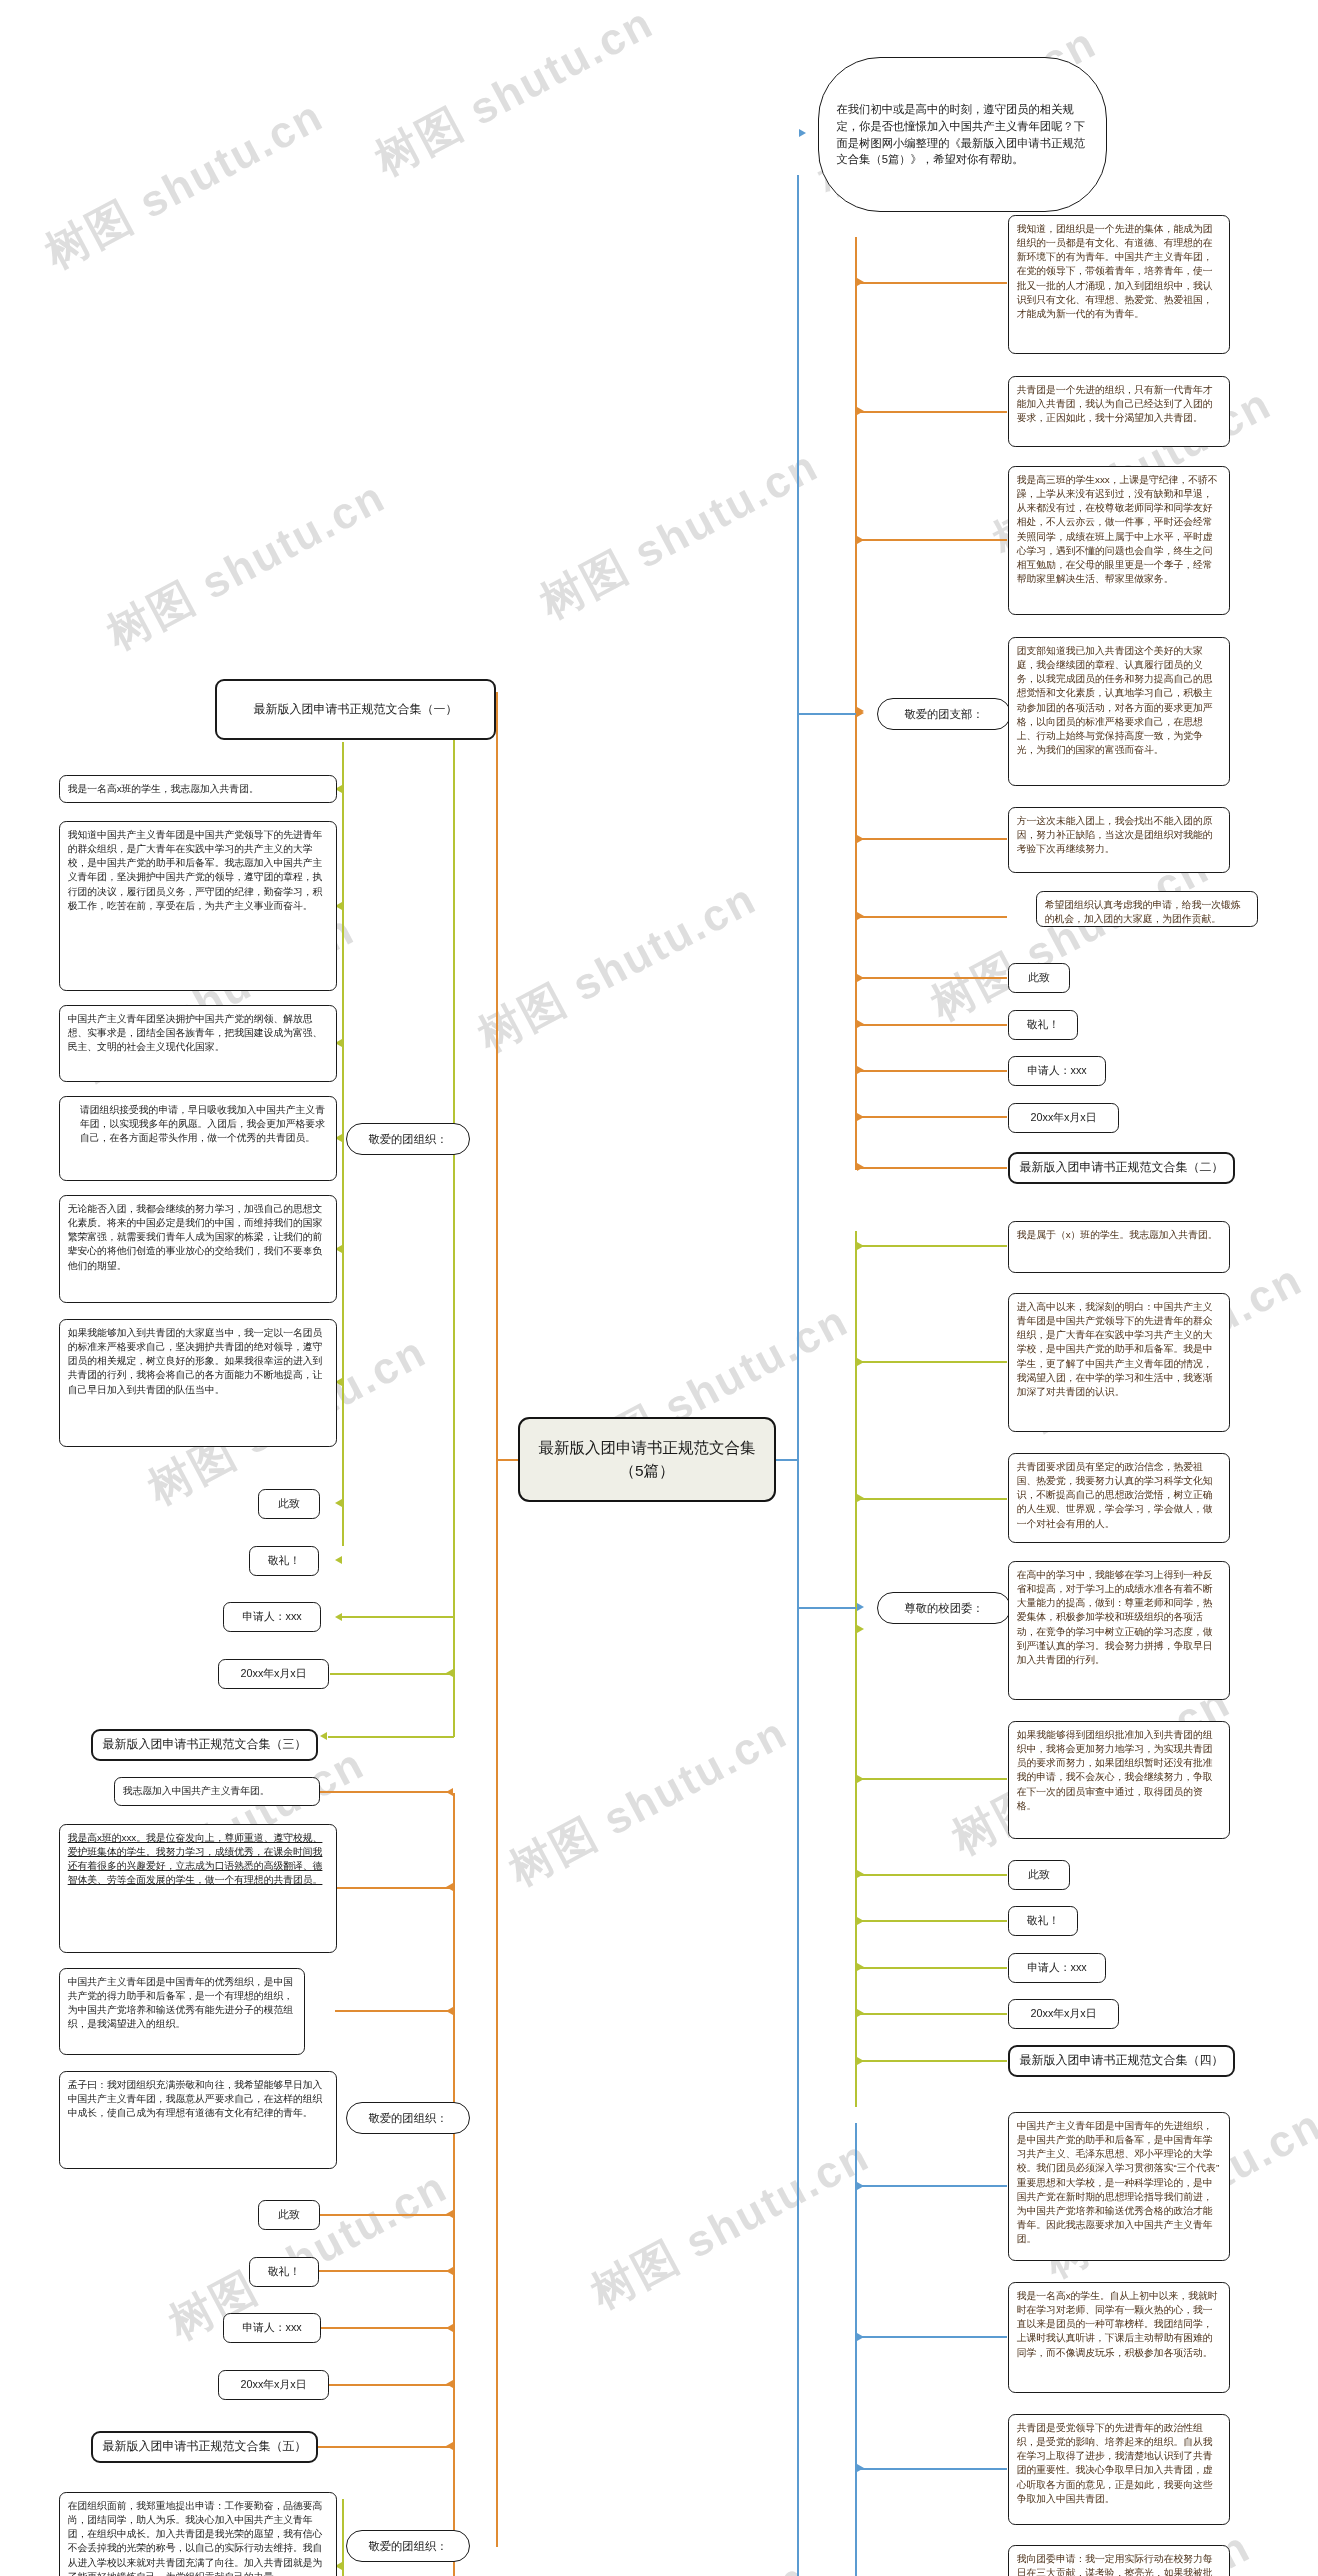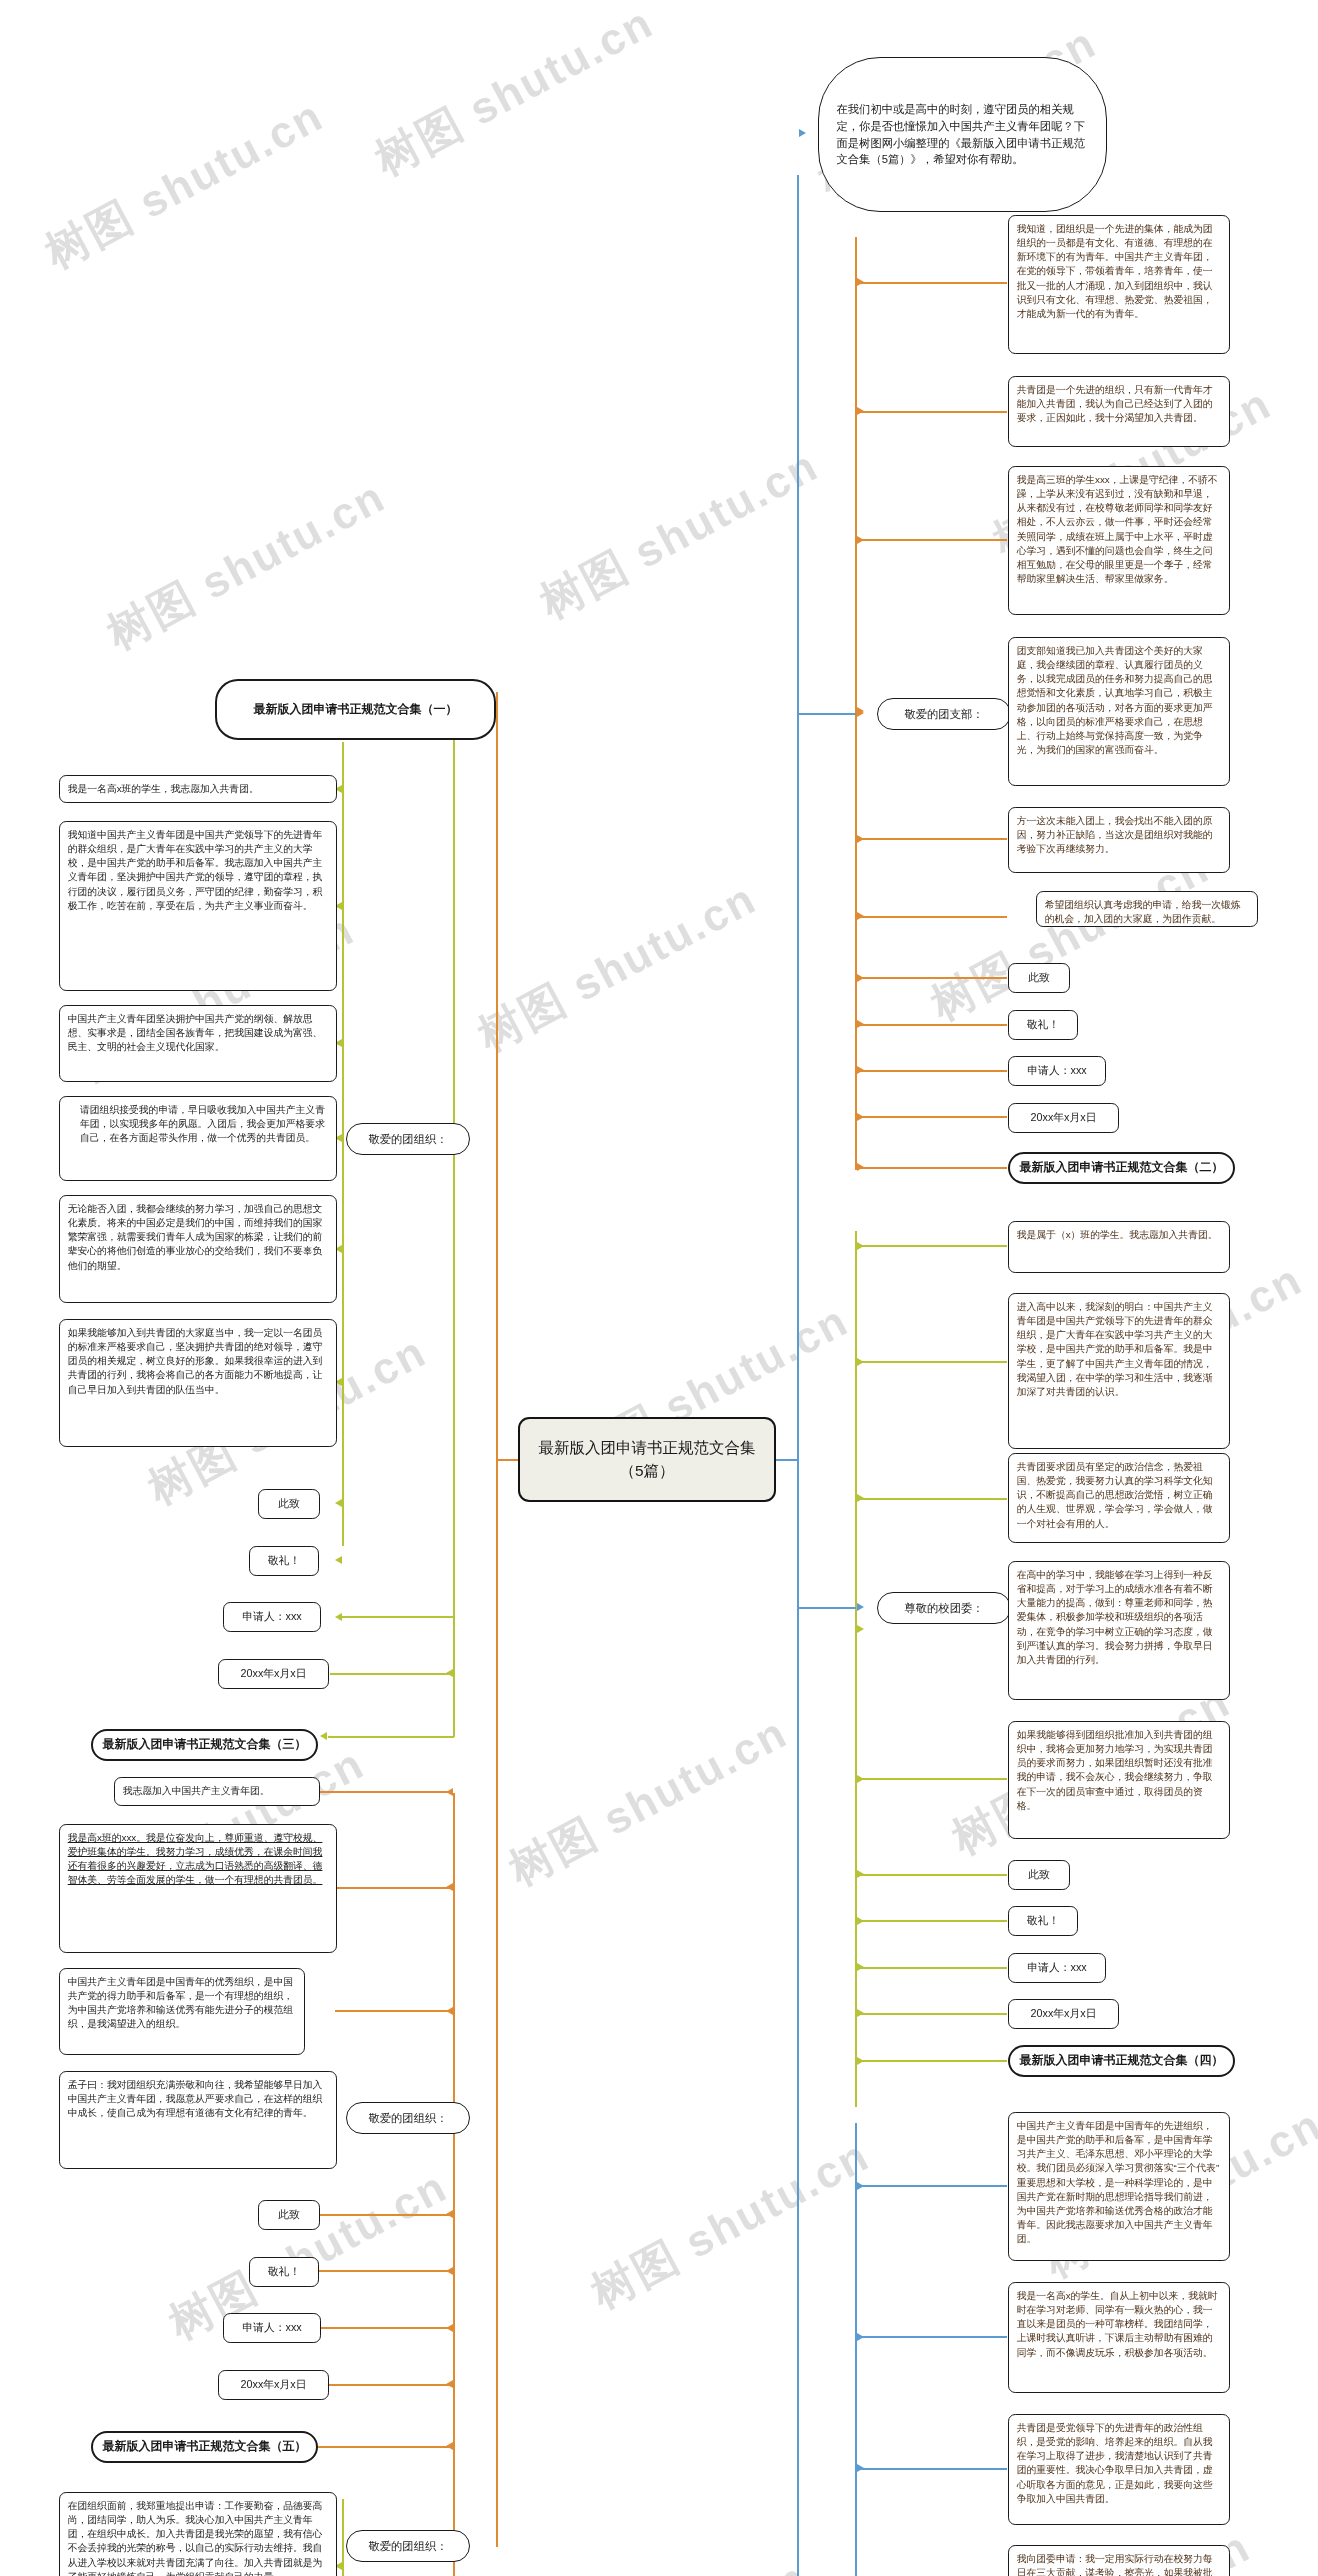--- a/index.html
+++ b/index.html
@@ -24,23 +24,22 @@
     padding:5.2px 7.2px;color:#1a1a1a;
     font-size:9.8px;line-height:1.42;
     z-index:5;
   }
   .node.center{
     background:#efefe7;border:2.6px solid #141414;border-radius:11.3px;
     font-size:15.5px;font-weight:normal;justify-content:center;text-align:center;
     line-height:1.45;z-index:8;
   }
   .node.topic{
-    border-radius:23px;font-size:12px;justify-content:center;text-align:center;
+    border-radius:9px;font-size:12px;justify-content:center;text-align:center;
     border-width:2.1px;
-    font-weight:bold;
   }
   .node.branch{
     border-radius:20.6px;font-size:11.3px;justify-content:center;text-align:center;
   }
   .node.small{justify-content:center;text-align:center;font-size:10.8px;}
   .node.para{font-size:9.8px;line-height:1.44;align-items:flex-start;padding:6.2px 7.7px;}
   .node.para .t{display:block;width:100%;}
   .node.brown{color:#4a2f17;}
   .node.intro{
     border-radius:62px;font-size:11.3px;line-height:1.5;padding:11.3px 17.5px;
@@ -330,21 +329,21 @@
   </div>
   <div class="arw right b" style="left:857px;top:1603px;"></div>
   <div class="ln h c-blue" style="left:797px;top:1607px;width:59px;"></div>
 
   <div class="node para brown" style="left:1008px;top:1221px;width:222px;height:52px;">
     <span class="t">我是属于（x）班的学生。我志愿加入共青团。</span>
   </div>
   <div class="arw right" style="left:857px;top:1242px;"></div>
   <div class="ln h c-green" style="left:857px;top:1245px;width:150px;"></div>
 
-  <div class="node para brown" style="left:1008px;top:1293px;width:222px;height:156px;">
+  <div class="node para brown" style="left:1008px;top:1293px;width:222px;height:139px;">
     <span class="t">进入高中以来，我深刻的明白：中国共产主义青年团是中国共产党领导下的先进青年的群众组织，是广大青年在实践中学习共产主义的大学校，是中国共产党的助手和后备军。我是中学生，更了解了中国共产主义青年团的情况，我渴望入团，在中学的学习和生活中，我逐渐加深了对共青团的认识。</span>
   </div>
   <div class="arw right" style="left:857px;top:1358px;"></div>
   <div class="ln h c-green" style="left:857px;top:1361px;width:150px;"></div>
 
   <div class="node para brown" style="left:1008px;top:1453px;width:222px;height:90px;">
     <span class="t">共青团要求团员有坚定的政治信念，热爱祖国、热爱党，我要努力认真的学习科学文化知识，不断提高自己的思想政治觉悟，树立正确的人生观、世界观，学会学习，学会做人，做一个对社会有用的人。</span>
   </div>
   <div class="arw right" style="left:857px;top:1494px;"></div>
   <div class="ln h c-green" style="left:857px;top:1498px;width:150px;"></div>

